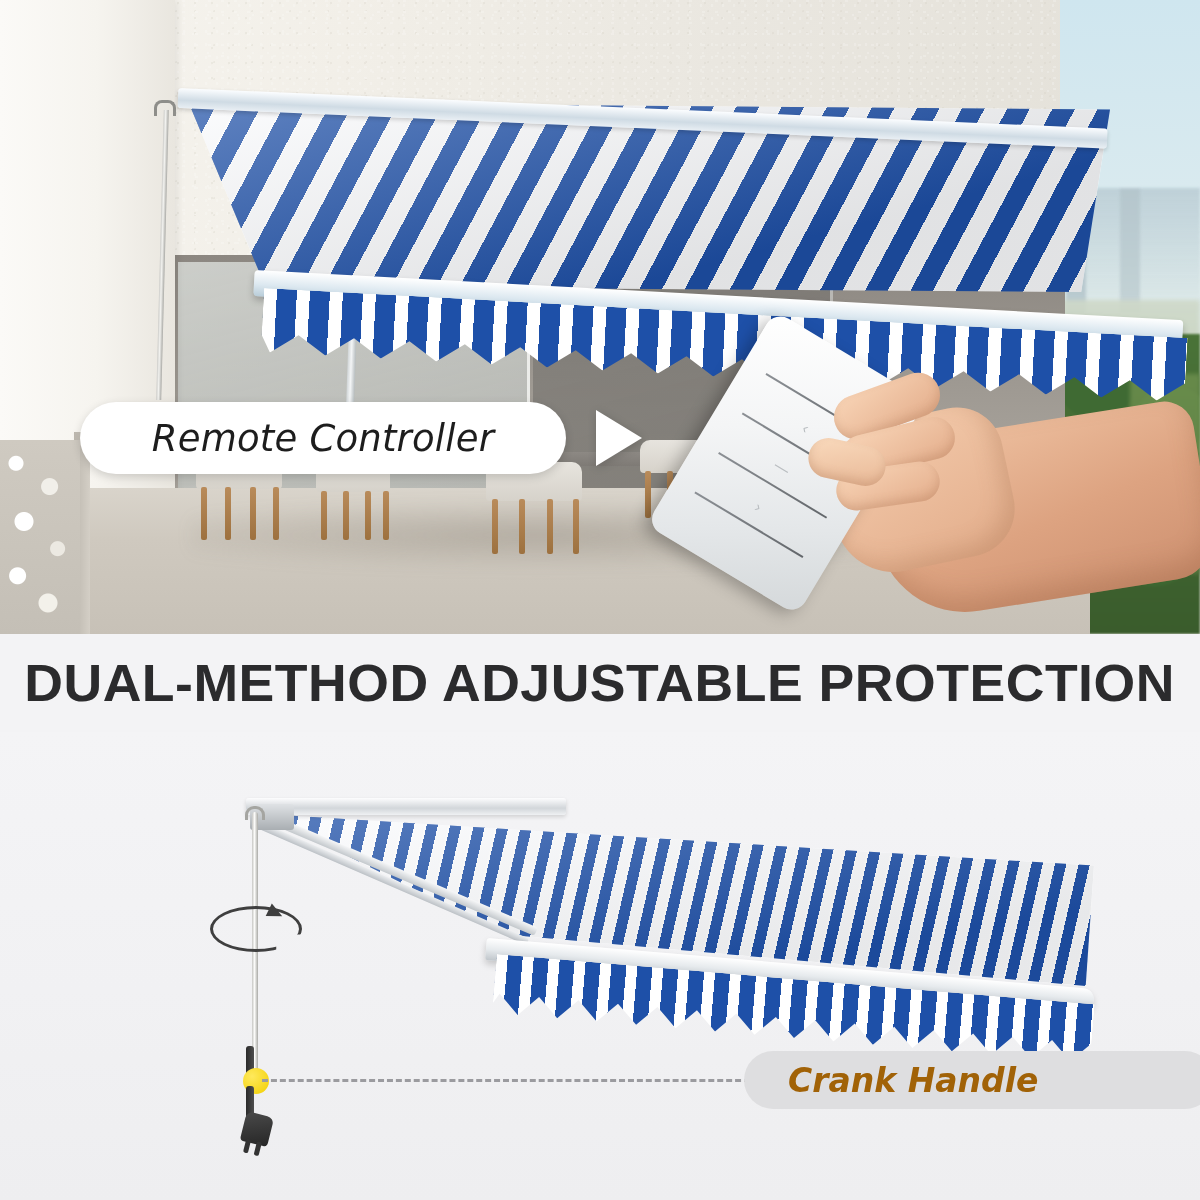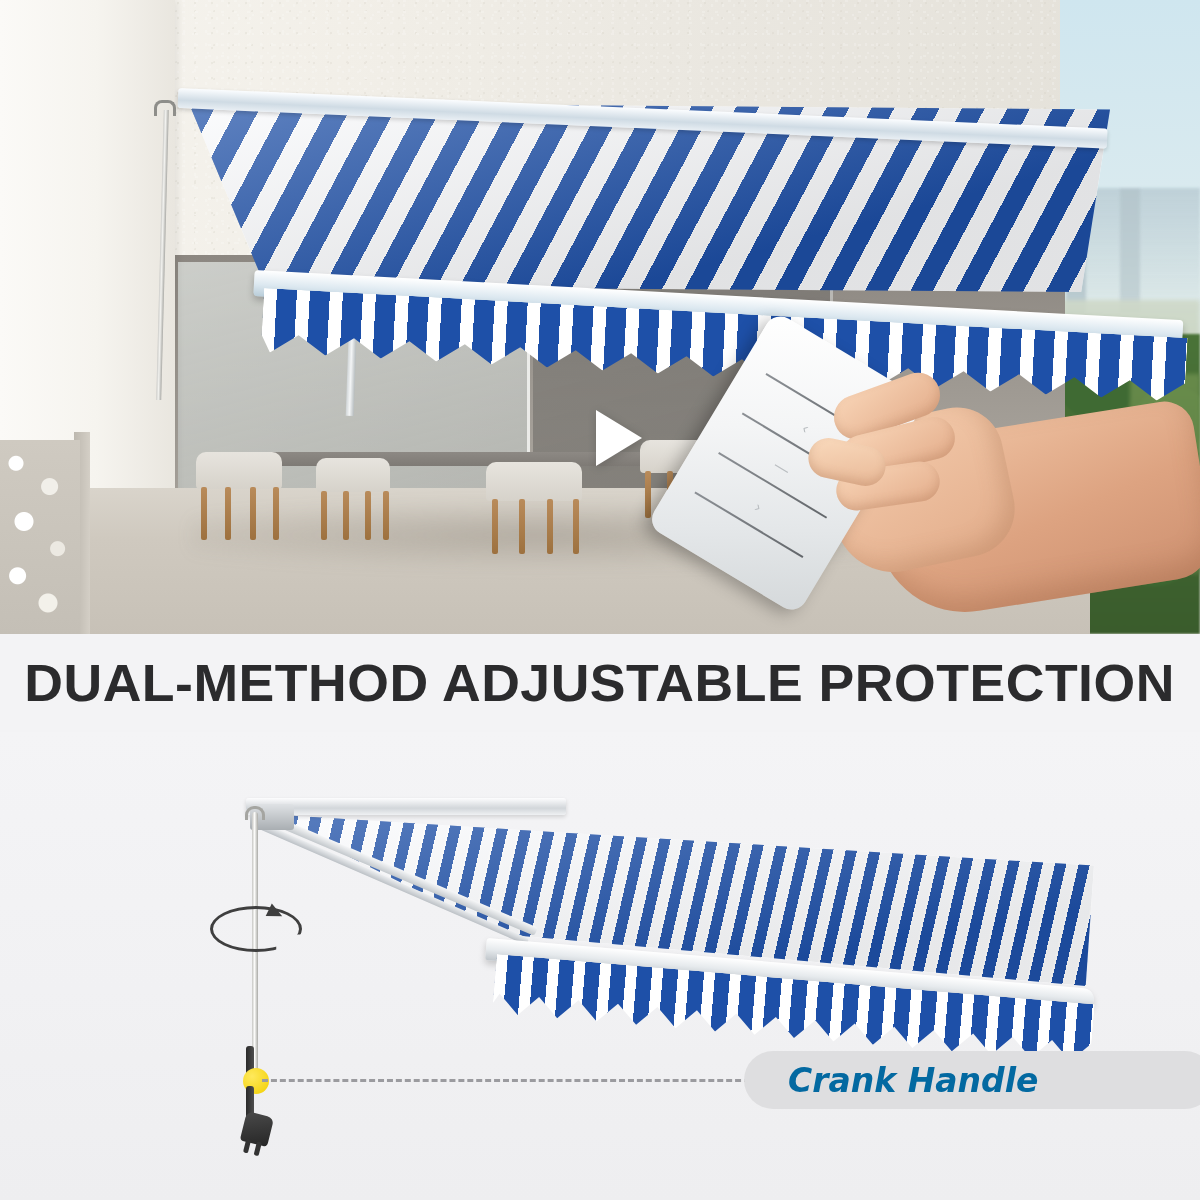--- a/index.html
+++ b/index.html
@@ -347,21 +347,21 @@
   .dash-line {
     position:absolute; left:262px; top:1079px; width:488px; height:0;
     border-top: 3px dashed #9b9b9f;
   }
   .pill-crank {
     position:absolute; left:744px; top:1051px; width:470px; height:58px;
     background:#dedee0; border-radius: 29px;
     display:flex; align-items:center; justify-content:flex-start; padding-left:44px;
   }
   .pill-crank span {
-    font-style: italic; font-weight:700; font-size:33px; color:#0369a1;
+    font-style: italic; font-weight:700; font-size:33px; color:#a16207;
     font-family:"DejaVu Sans", sans-serif;
   }
 </style>
 </head>
 <body>
 
 <div class="page">
 
   <div class="photo">
 
@@ -442,20 +442,23 @@
         <div class="r-line" style="top:150px;"></div>
         <div class="r-btn" style="top:170px;">›</div>
         <div class="r-line" style="top:196px;"></div>
       </div>
       <div class="finger f1"></div>
       <div class="finger f2"></div>
       <div class="finger f3"></div>
       <div class="finger thumb"></div>
     </div>
 
+    <div class="pill-remote">
+      <span>Remote Controller</span>
+    </div>
     <div class="pill-arrow"></div>
   </div>
 
   <div class="headline">
     <h1>DUAL-METHOD ADJUSTABLE PROTECTION</h1>
   </div>
 
   <div class="diagram">
 
     <div class="awning-bot">

